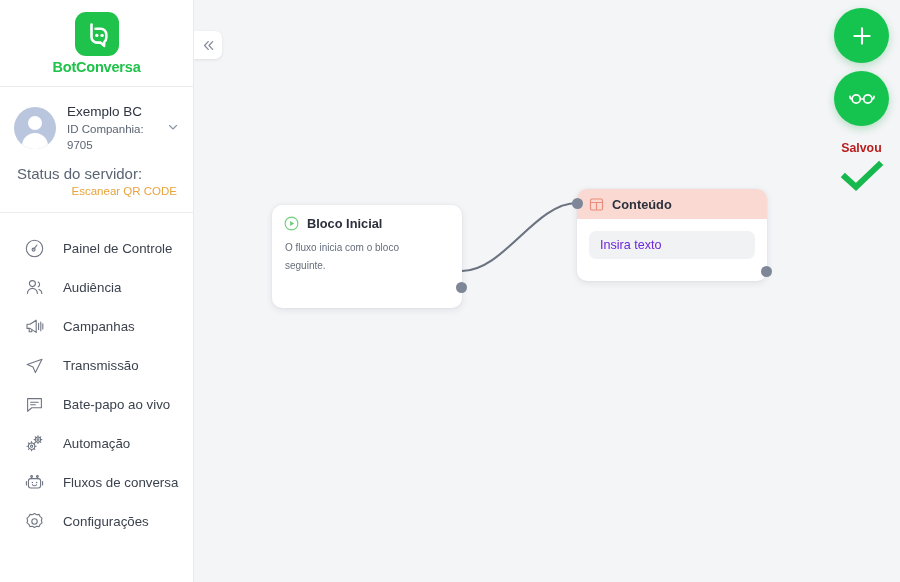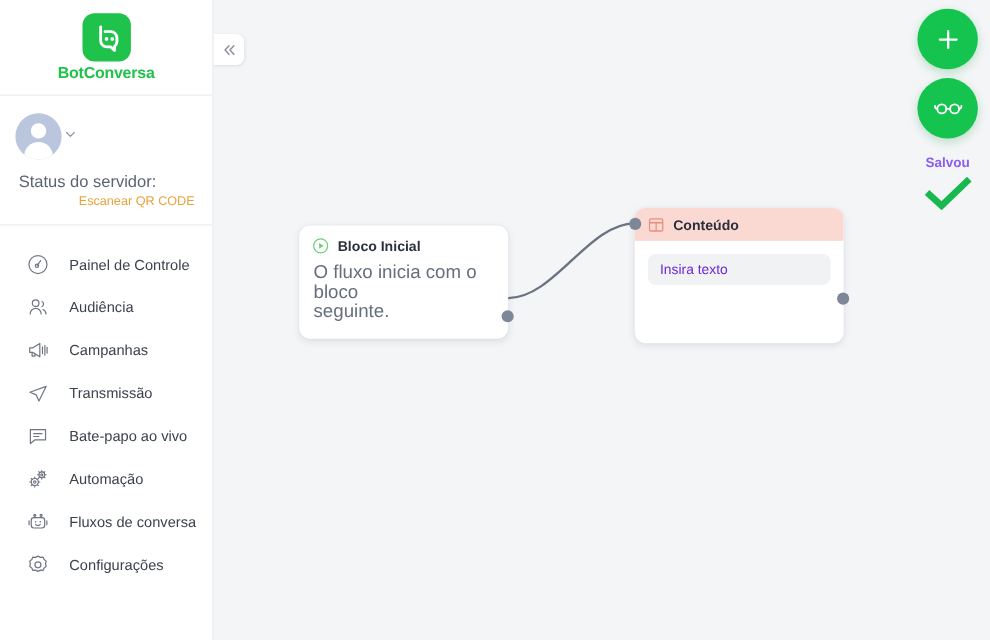--- a/index.html
+++ b/index.html
@@ -113,31 +113,31 @@
     display: flex; align-items: center;
     padding: 11px 12px 0 12px;
   }
   .play-ico { width: 15px; height: 15px; flex: 0 0 15px; }
   .node-title {
     margin-left: 8px; font-size: 12.8px;
     color: #2b313c; font-weight: 600;
   }
   .node-desc {
     padding: 8px 13px 0 13px;
-    font-size: 17px; line-height: 17.5px;
+    font-size: 10px; line-height: 17.5px;
     color: #656e7c;
   }
   .port {
     position: absolute; width: 11px; height: 11px;
     border-radius: 50%; background: #7d8797;
     cursor: pointer;
   }
   #port-start-out { left: 184px; top: 77px; }
 
-  #node-content { left: 383px; top: 189px; width: 190px; height: 123px; overflow: hidden; }
+  #node-content { left: 383px; top: 189px; width: 190px; height: 92px; overflow: hidden; }
   .node-head-bar {
     background: #fad9d2;
     height: 30px; display: flex; align-items: center;
     padding: 0 12px;
   }
   .layout-ico { width: 15px; height: 15px; flex: 0 0 15px; }
   .node-head-bar .node-title { margin-left: 8px; font-weight: 600; }
   .text-field {
     margin: 12px 12px 0 12px;
     background: #f1f2f4;
@@ -160,21 +160,21 @@
     box-shadow: 0 3px 9px rgba(25,160,70,0.28);
     cursor: pointer; color: #fff;
   }
   #fab-add { top: 8px; }
   #fab-preview { top: 71px; }
   .saved-wrap {
     position: absolute; right: 11px; top: 140px;
     width: 55px; text-align: center;
   }
   .saved-label {
-    font-size: 12.3px; font-weight: bold; color: #8b5cf6;
+    font-size: 12.3px; font-weight: bold; color: #b91c1c;
     line-height: 16px;
   }
   .saved-check { margin-top: 4px; display: flex; justify-content: center; }
 </style>
 </head>
 <body>
 
 <div id="app">
 
   <aside class="sidebar">
@@ -188,20 +188,24 @@
         </svg>
       </div>
       <div class="logo-word">BotConversa</div>
     </div>
 
     <div class="account-block">
       <div class="account-row">
         <div class="avatar">
           <div class="head"></div>
             <div class="body"></div>
+        </div>
+        <div class="account-text">
+          <div class="account-name">Exemplo BC</div>
+          <div class="account-sub">ID Companhia: 9705</div>
         </div>
         <span class="chev-down">
           <svg width="12" height="12" viewBox="0 0 12 12">
               <path d="M2.5 4.5 L6 8 L9.5 4.5" fill="none" stroke="currentColor" stroke-width="1.1" stroke-linecap="round" stroke-linejoin="round"></path>
             </svg>
         </span>
       </div>
       <div class="status-wrap">
         <div class="status-label">Status do servidor:</div>
         <div class="status-value">Escanear QR CODE</div>

